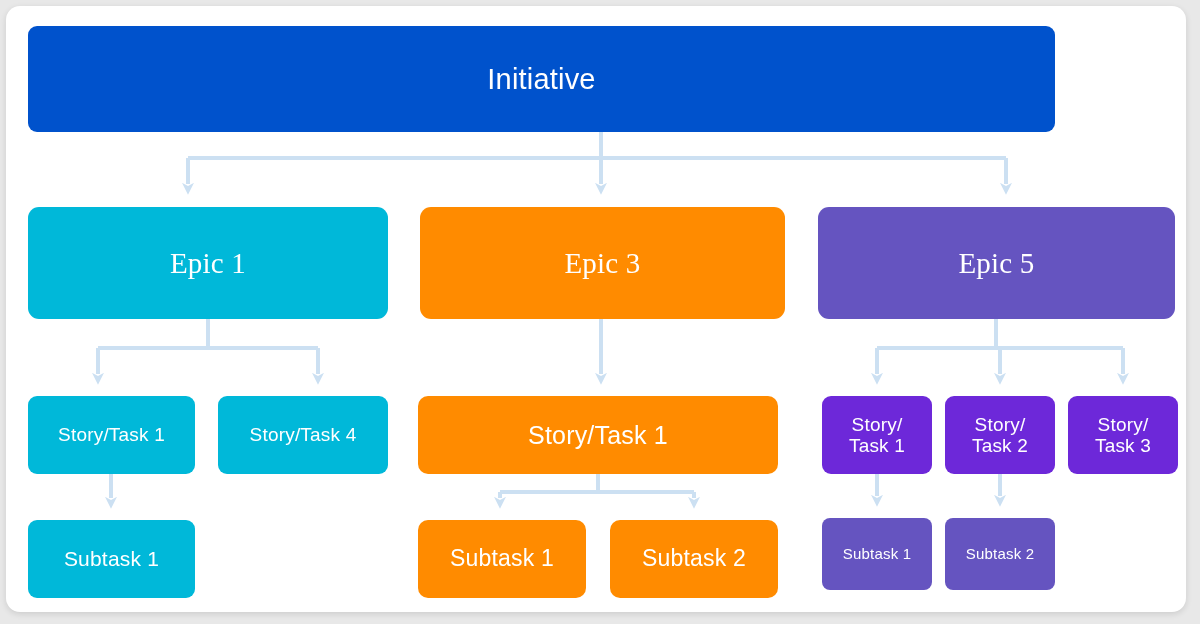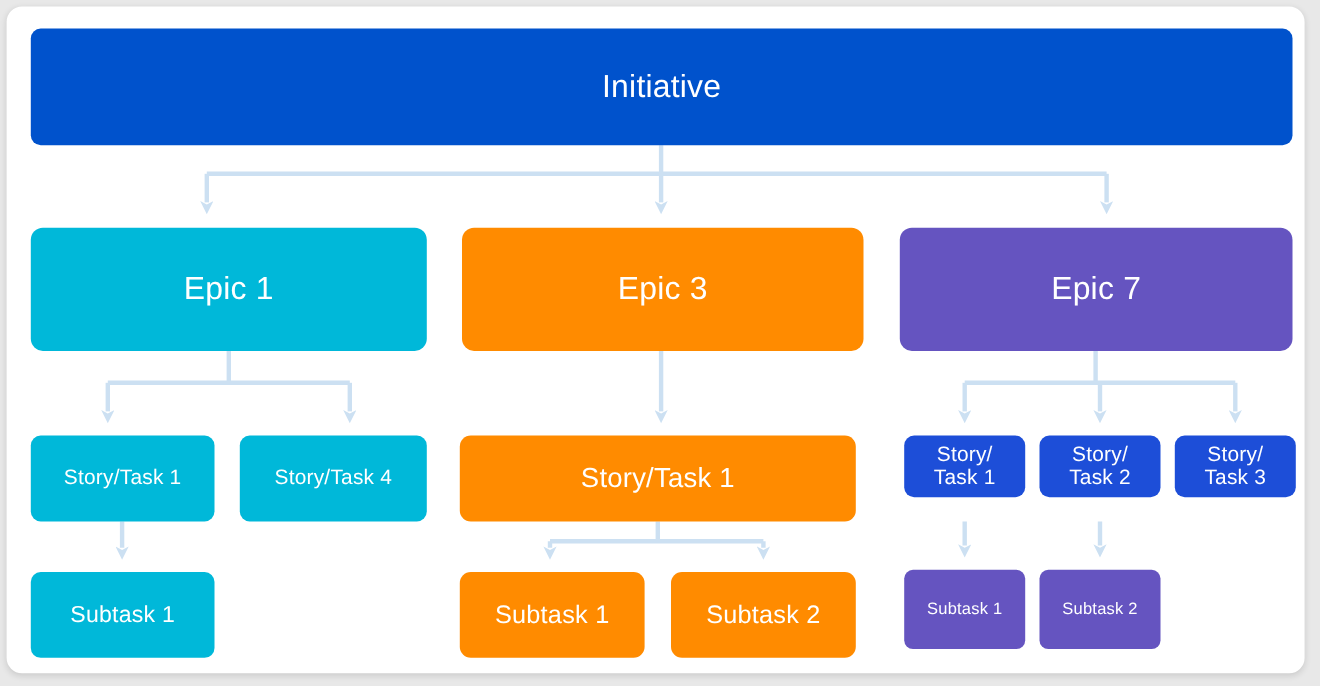--- a/index.html
+++ b/index.html
@@ -53,30 +53,31 @@
     color: #ffffff;
     border-radius: 10px;
     box-sizing: border-box;
     line-height: 1.12;
     white-space: pre-line;
     letter-spacing: 0.2px;
   }
 
   
   .n-initiative {
-    left: 28px;  top: 26px;  width: 1147px; height: 106px;
+    left: 28px;  top: 26px;  width: 1027px; height: 106px;
     background: #0052CC;
     font-size: 29px;
     border-radius: 9px;
   }
 
   .n-epic {
     top: 207px; height: 112px;
     font-size: 29px;
     border-radius: 11px;
+    font-family: Liberation Serif, serif;
   }
   .n-epic.c1 { left: 28px;  width: 360px; background: #00B8D9; }
   .n-epic.c2 { left: 420px; width: 365px; background: #FF8B00; }
   .n-epic.c3 { left: 818px; width: 357px; background: #6554C0; }
 
   
   .n-story-cyan {
     top: 396px; height: 78px;
     background: #00B8D9;
     font-size: 19px;
@@ -88,22 +89,22 @@
   
   .n-story-orange {
     top: 396px; left: 418px; width: 360px; height: 78px;
     background: #FF8B00;
     font-size: 25px;
     border-radius: 10px;
   }
 
   
   .n-story-purple {
-    top: 396px; height: 56px;
-    background: #1d4ed8;
+    top: 396px; height: 78px;
+    background: #6d28d9;
     font-size: 19px;
     border-radius: 9px;
   }
   .n-story-purple.p1 { left: 822px;  width: 110px; }
   .n-story-purple.p2 { left: 945px;  width: 110px; }
   .n-story-purple.p3 { left: 1068px; width: 110px; }
 
   
   .n-sub-cyan {
     top: 520px; left: 28px; width: 167px; height: 78px;
@@ -173,21 +174,21 @@
 
       <path d="M877,474 L877,496" marker-end="url(#arrow)"></path>
       <path d="M1000,474 L1000,496" marker-end="url(#arrow)"></path>
     </g>
   </svg>
 
   <div class="node n-initiative">Initiative</div>
 
   <div class="node n-epic c1">Epic 1</div>
   <div class="node n-epic c2">Epic 3</div>
-  <div class="node n-epic c3">Epic 7</div>
+  <div class="node n-epic c3">Epic 5</div>
 
   <div class="node n-story-cyan s1">Story/Task 1</div>
   <div class="node n-story-cyan s2">Story/Task 4</div>
 
   <div class="node n-story-orange">Story/Task 1</div>
 
   <div class="node n-story-purple p1">Story/
 Task 1</div>
   <div class="node n-story-purple p2">Story/
 Task 2</div>

